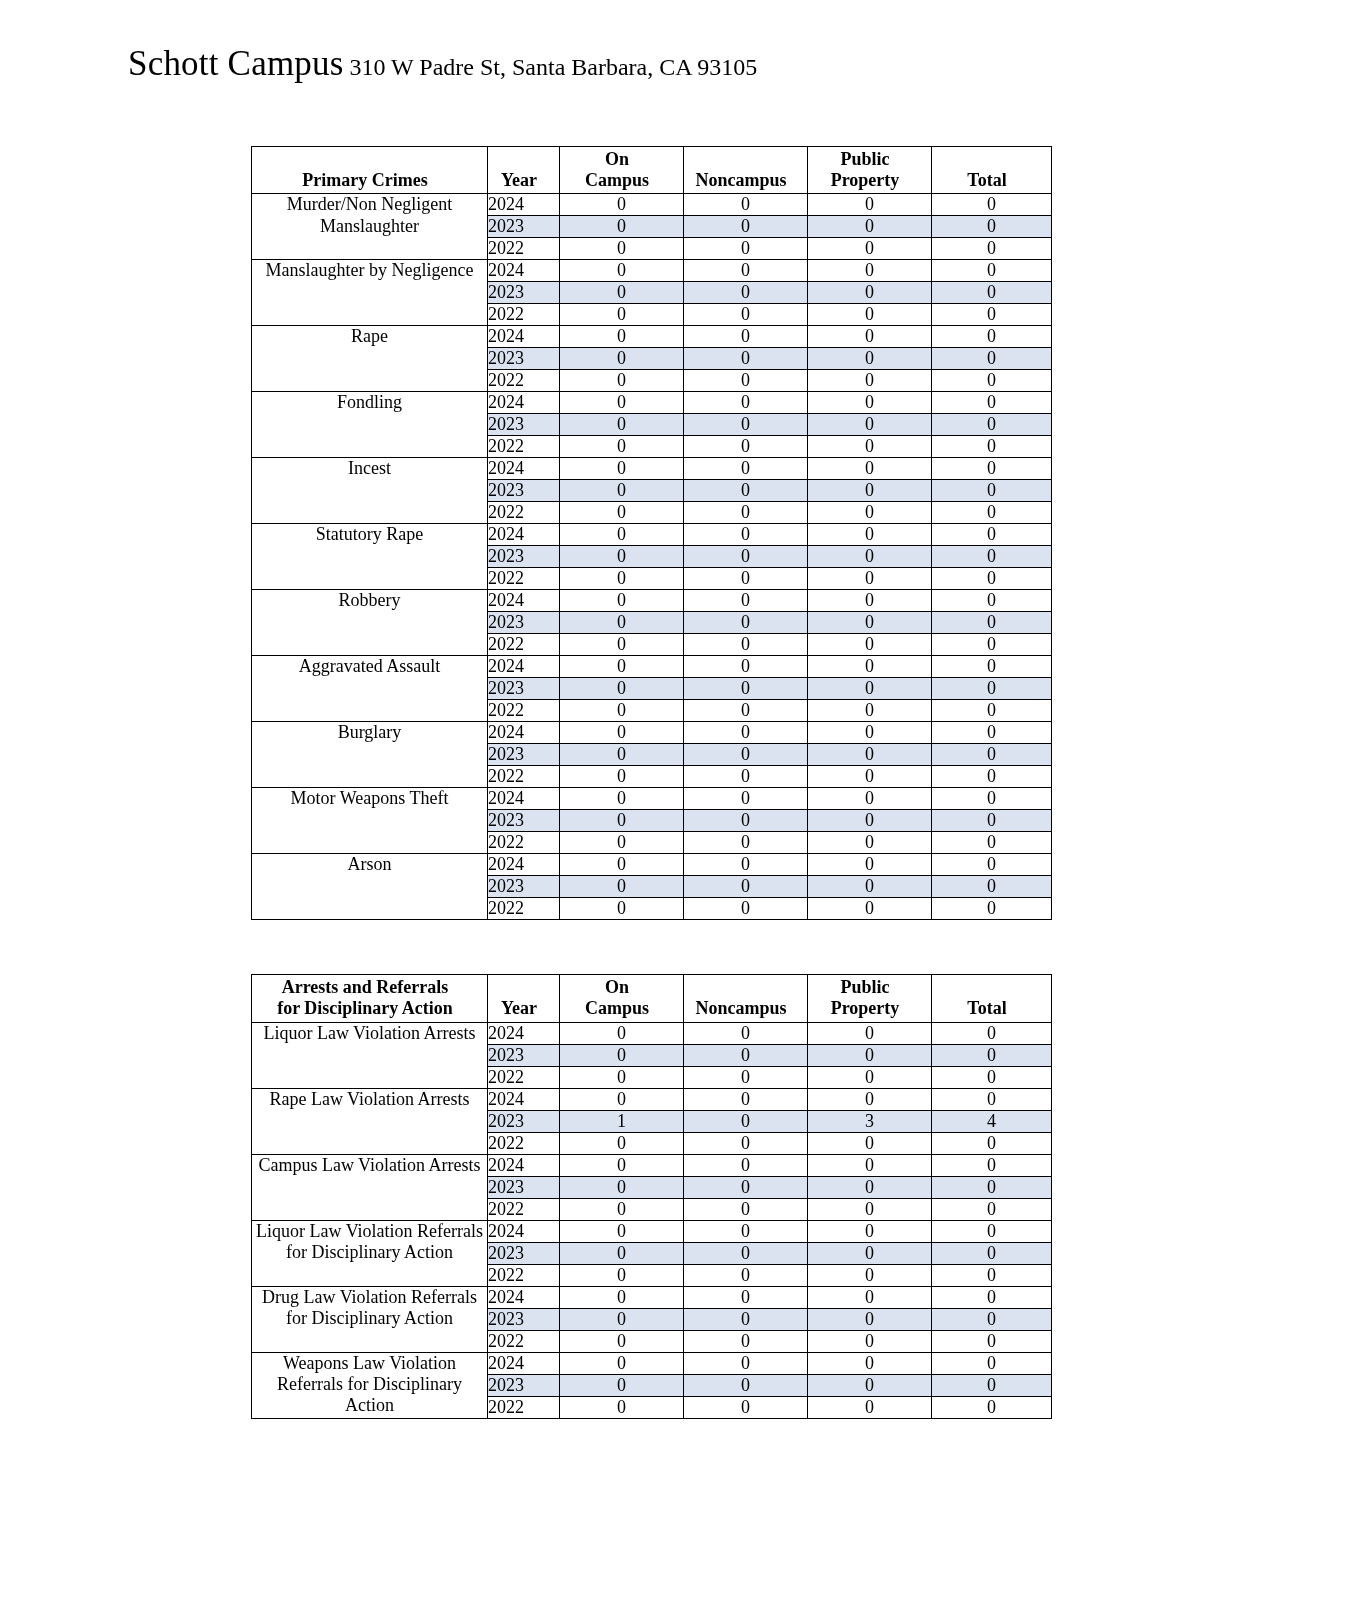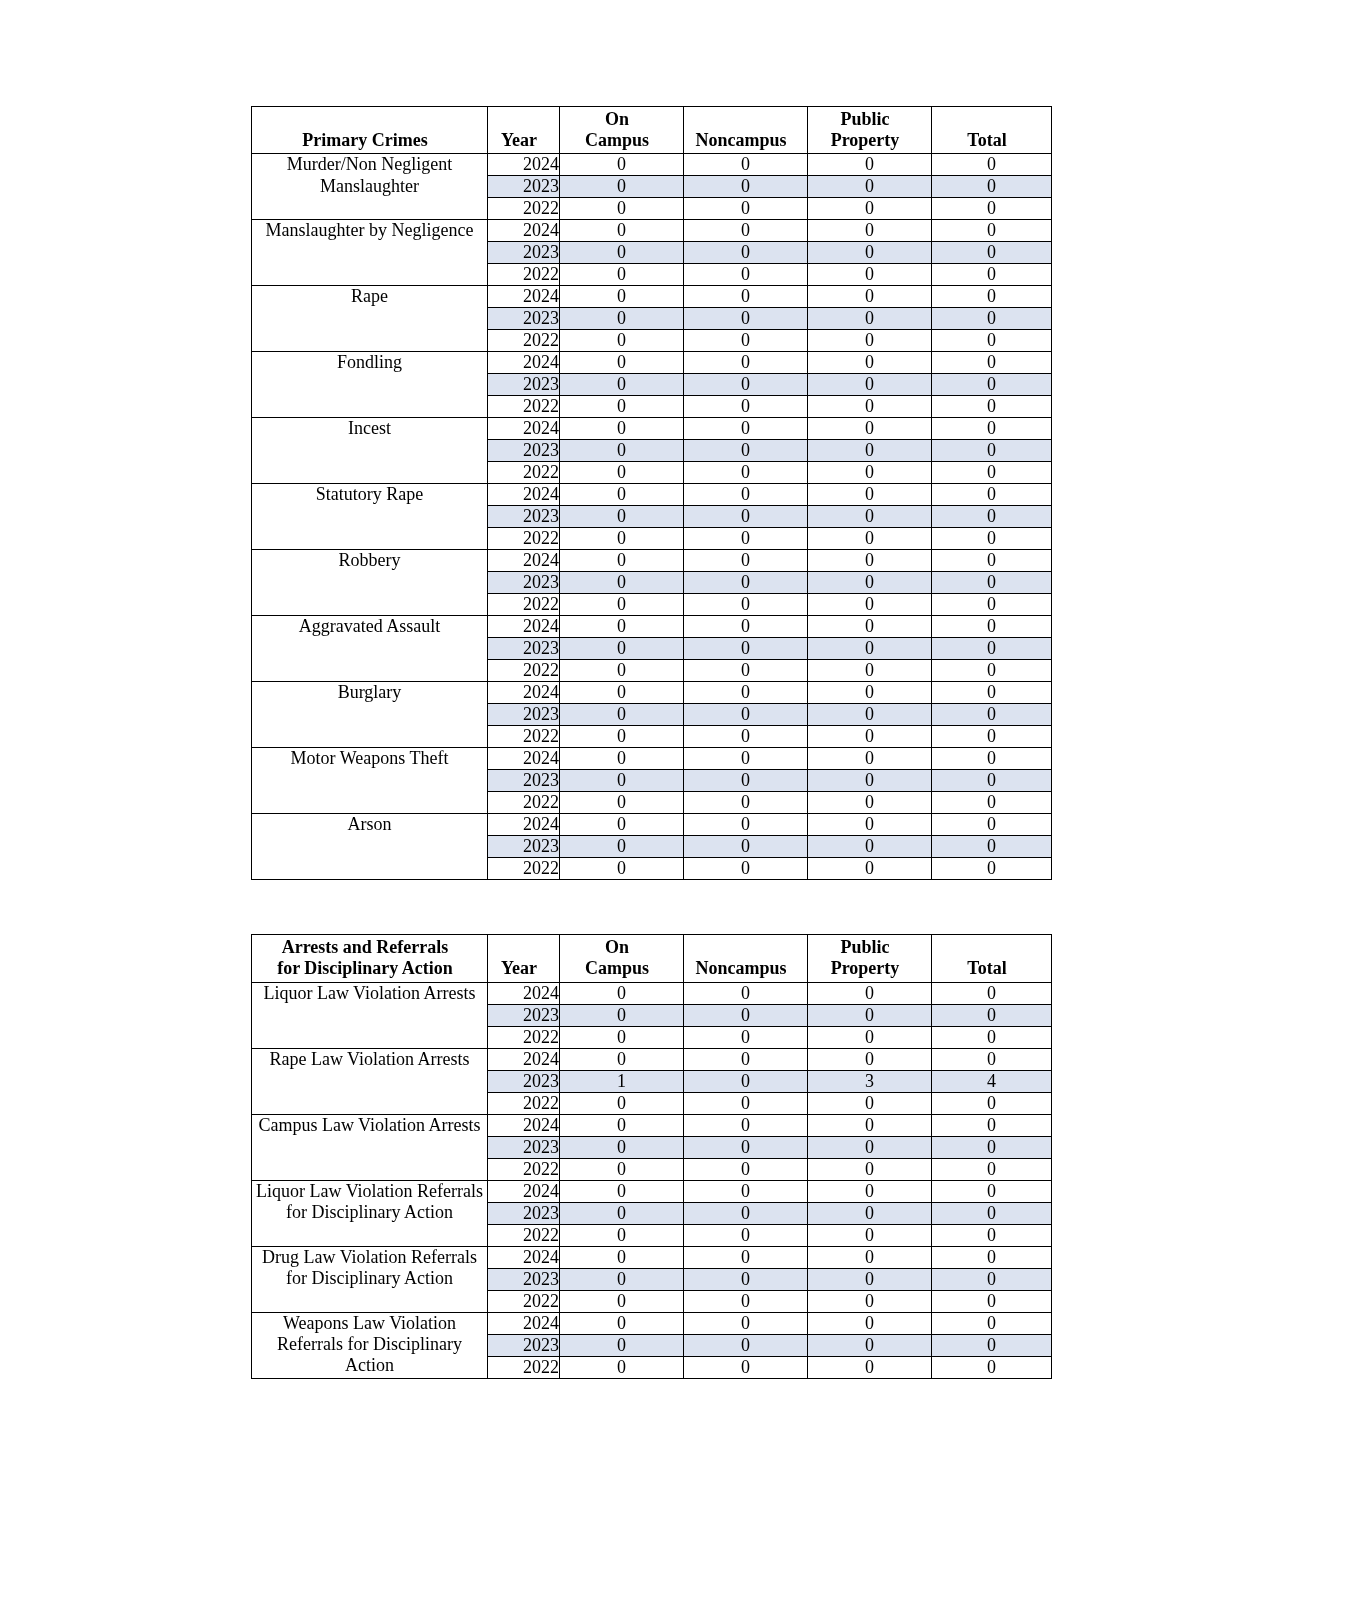--- a/index.html
+++ b/index.html
@@ -58,21 +58,21 @@
     text-align: left;
     padding-left: 8px;
     font-family: Liberation Serif, serif;
   }
   .cell-label {
     text-align: center;
     padding: 2px 4px 2px 8px;
     line-height: 1.18;
   }
   .cell-year {
-    text-align: right;
+    text-align: left;
     padding: 2px 0 2px 0;
   }
   .cell-num {
     text-align: center;
     padding: 2px 0 2px 0;
   }
   tr.shaded td {
     background: #dce3f0;
   }
   .spacer-1 {
@@ -89,20 +89,23 @@
     padding-left: 8px;
     vertical-align: bottom;
     line-height: 1.15;
   }
 </style>
 </head>
 <body>
 
 <div class="page">
 
+  <div class="title-block">
+    <span class="title-main">Schott Campus</span><span class="title-sub">310 W Padre St, Santa Barbara, CA 93105</span>
+  </div>
 
   <div class="spacer-1"></div>
 
   <div class="table-wrap">
     <table class="crime" id="table-primary-crimes">
       <colgroup>
         <col class="col-w1">
           <col class="col-w2">
           <col class="col-w3">
           <col class="col-w4">

